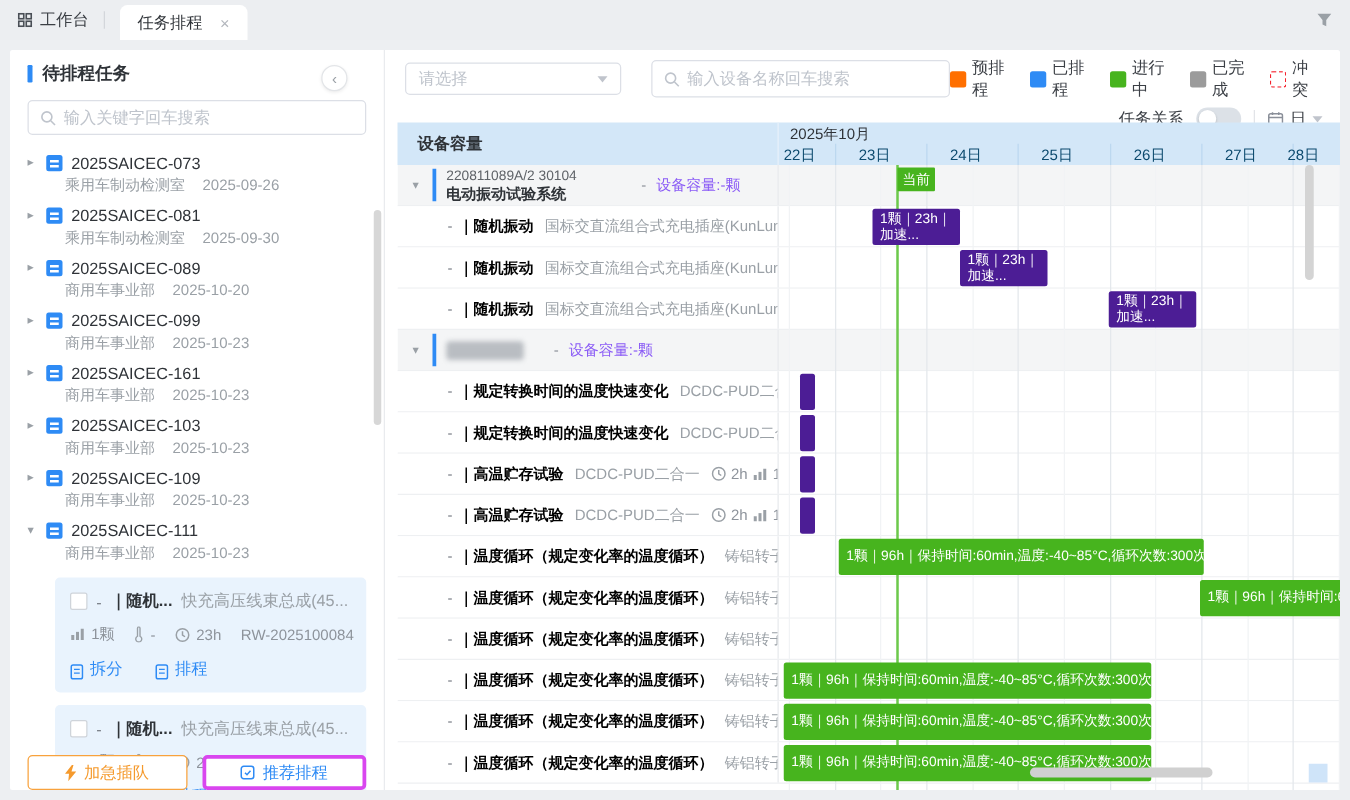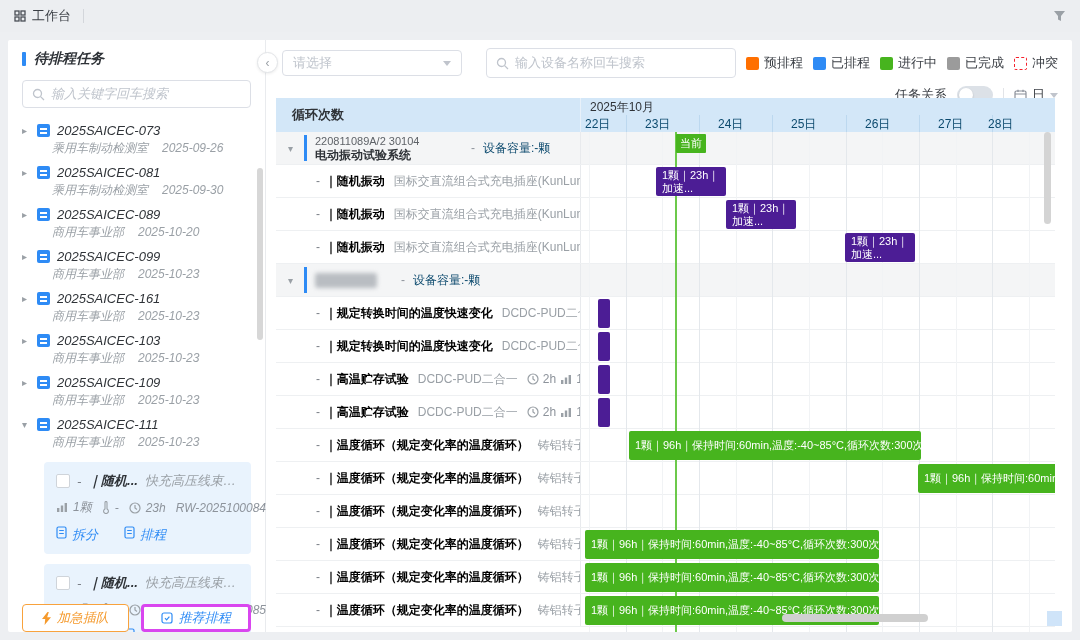--- a/index.html
+++ b/index.html
@@ -14,22 +14,22 @@
   .tb-tab { height:28px; margin-top:4px; background:#fff; border-radius:6px 6px 0 0;
     display:flex; align-items:center; gap:14px; padding:0 14px; font-size:13px; color:#2f3338; }
   .tb-close { color:#b3b7bd; font-size:13px; cursor:pointer; }
   .tb-funnel { margin-left:auto; }
 
   
   .container { position:absolute; left:8px; top:40px; width:1064px; height:592px;
     background:#fff; border-radius:2px; display:flex; overflow:hidden; }
 
   
-  .sidebar { width:258px; flex-shrink:0; border-right:1px solid #e9ebee; position:relative;
-    padding:10px 14px 0 14px;font-style:italic; }
+  .sidebar { width:300px; flex-shrink:0; border-right:1px solid #e9ebee; position:relative;
+    padding:10px 14px 0 14px; }
   .side-head { display:flex; align-items:center; gap:8px; margin-bottom:12px; }
   .accent { width:4px; height:14px; background:#2e8bf5; border-radius:1px; }
   .side-title { font-size:14px; font-weight:bold; color:#2f3338; }
   .search-box { height:28px; border:1px solid #dcdfe6; border-radius:4px; display:flex;
     align-items:center; gap:6px; padding:0 9px; color:#bfc4cc; font-size:13px; margin-bottom:10px; background:#fff; }
   .tree { font-size:13px; }
   .t-item { padding:4px 0 3px 0; }
   .t-row1 { display:flex; align-items:center; gap:7px; height:17px; white-space:nowrap; }
   .t-arrow { color:#9aa0a6; font-size:10px; width:8px; }
   .doc-ico { width:13px; height:13px; background:#2e8bf5; border-radius:2px; position:relative; flex-shrink:0;}
@@ -40,21 +40,21 @@
     align-items:center; white-space:nowrap; }
   .card { background:#e9f3fd; border-radius:4px; margin:8px 0 10px 22px; padding:10px 10px 10px 12px; }
   .c-row1 { display:flex; align-items:center; gap:7px; white-space:nowrap; overflow:hidden; font-size:13px; }
   .checkbox { width:14px; height:14px; background:#fff; border:1px solid #cfd4da; border-radius:2px; flex-shrink:0; }
   .c-name { font-weight:bold; color:#2f3338; }
   .c-dash { color:#7a7f87; }
   .c-dev { color:#9aa0a6; overflow:hidden; text-overflow:ellipsis; }
   .c-row2 { display:flex; align-items:center; gap:5px; margin-top:9px; color:#8d939b; font-size:12px; white-space:nowrap;}
   .c-row2 .gap { width:6px; }
   .c-row3 { display:flex; gap:26px; margin-top:10px; }
-  .c-link { display:flex; align-items:flex-start; gap:5px; color:#2e8bf5; font-size:13px; cursor:pointer; }
+  .c-link { display:flex; align-items:flex-end; gap:5px; color:#2e8bf5; font-size:13px; cursor:pointer; }
   .side-foot { position:absolute; left:14px; right:14px; bottom:0; display:flex; gap:12px; }
   .foot-btn { flex:1; height:28px; border-radius:4px; background:#fff; font-size:13px;
     display:flex; align-items:center; justify-content:center; gap:6px; cursor:pointer; }
   .btn-orange { border:1px solid #f8a23d; color:#f59a2d; }
   .btn-blue { border:3px solid #d946ef; color:#2e8bf5; }
   .side-scroll { position:absolute; right:2px; top:128px; width:6px; height:172px; background:#d7d7d7; border-radius:3px; }
 
   .collapse-btn { position:absolute; left:249px; top:12px; width:21px; height:21px; border-radius:50%;
     background:#fff; border:1px solid #e3e5e8; box-shadow:0 1px 3px rgba(0,0,0,.08); color:#9aa0a6;
     font-size:12px; display:flex; align-items:center; justify-content:center; z-index:5; cursor:pointer; }
@@ -95,21 +95,21 @@
   .g-left.task { padding-left:40px; gap:5px; }
   .g-left.grp { padding-left:12px; gap:8px; }
   .g-name { font-weight:bold; color:#000000; }
   .g-dev { color:#9aa0a6; margin-left:4px; }
   .g-meta { display:flex; align-items:center; gap:4px; color:#8d939b; margin-left:4px; }
   .grp-block { display:flex; flex-direction:column; justify-content:center; line-height:12px; width:148px; }
   .grp-code { font-size:11px; color:#5f6368; }
   .grp-name { font-size:12px; font-weight:bold; color:#2f3338; margin-top:2px; }
   .grp-accent { width:3px; height:26px; background:#2e8bf5; flex-shrink:0; }
   .grp-sep { color:#8d939b; }
-  .grp-cap { color:#0c4a6e; }
+  .grp-cap { color:#8b5cf6; }
   .redacted { width:62px; height:15px; background:#b9bdc2; border-radius:3px; filter:blur(2px); margin-right:16px; }
   .g-grid { position:absolute; left:305px; top:0; width:474px; height:500px; overflow:hidden; }
   .v-line { position:absolute; top:0; bottom:0; width:1px; }
   .v-day { background:#e4e8ec; } .v-mid { background:#f1f3f5; }
   .cur-line { position:absolute; top:0; bottom:0; width:2px; background:#6cc94b; }
   .cur-badge { position:absolute; top:2px; background:#47b41e; color:#fff; font-size:11px;
     padding:2px 4px; border-radius:1px; white-space:nowrap; }
   .bar { position:absolute; height:29px; border-radius:2px; color:#fff; font-size:11px;
     padding:2px 6px; overflow:hidden; white-space:nowrap; line-height:13px; cursor:pointer; }
   .bar.scheduled { background:#4c1d95; }
@@ -136,20 +136,24 @@
             <rect x="1" y="1" width="4" height="4"></rect>
             <rect x="7" y="1" width="4" height="4"></rect>
             <rect x="1" y="7" width="4" height="4"></rect>
             <rect x="7" y="7" width="4" height="4"></rect>
           </g>
         </svg>
     </span>
     <span>工作台</span>
   </div>
   <div class="tb-divider"></div>
+  <div class="tb-tab">
+    <span>任务排程</span>
+    <span class="tb-close">×</span>
+  </div>
   <span class="tb-funnel ico">
     <svg width="13" height="12" viewBox="0 0 13 12">
         <path d="M1 1h11L8 6v5l-3-1.4V6L1 1z" fill="#9aa0a6"></path>
       </svg>
   </span>
 </div>
 
 <div class="container">
 
   <div class="sidebar">
@@ -437,21 +441,21 @@
               <line x1="9" y1="0.8" x2="9" y2="3" stroke="#8a8f99" stroke-width="1.2"></line>
             </svg>
         </span>
         <span>日</span>
         <span class="caret"></span>
       </div>
     </div>
 
     <div class="gantt">
       <div class="g-header">
-        <div class="g-dev-head">循环次数</div>
+        <div class="g-dev-head">设备容量</div>
         <div class="g-time-head" id="gtimehead">
           <div class="g-month">2025年10月</div>
         <div class="g-day-sep" style="left: 44.7px;"></div>
             <div class="g-day-sep" style="left: 118px;"></div>
             <div class="g-day-sep" style="left: 191.3px;"></div>
             <div class="g-day-sep" style="left: 264.7px;"></div>
             <div class="g-day-sep" style="left: 338px;"></div>
             <div class="g-day-sep" style="left: 411.3px;"></div>
             <div class="g-day" style="left: 4px;">22日</div>
             <div class="g-day" style="left: 64px;">23日</div>

